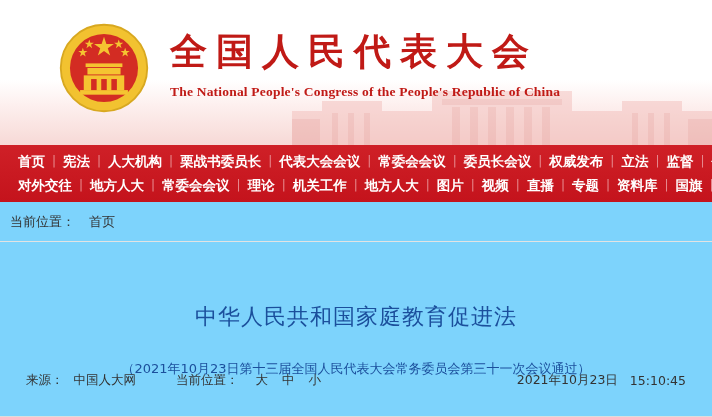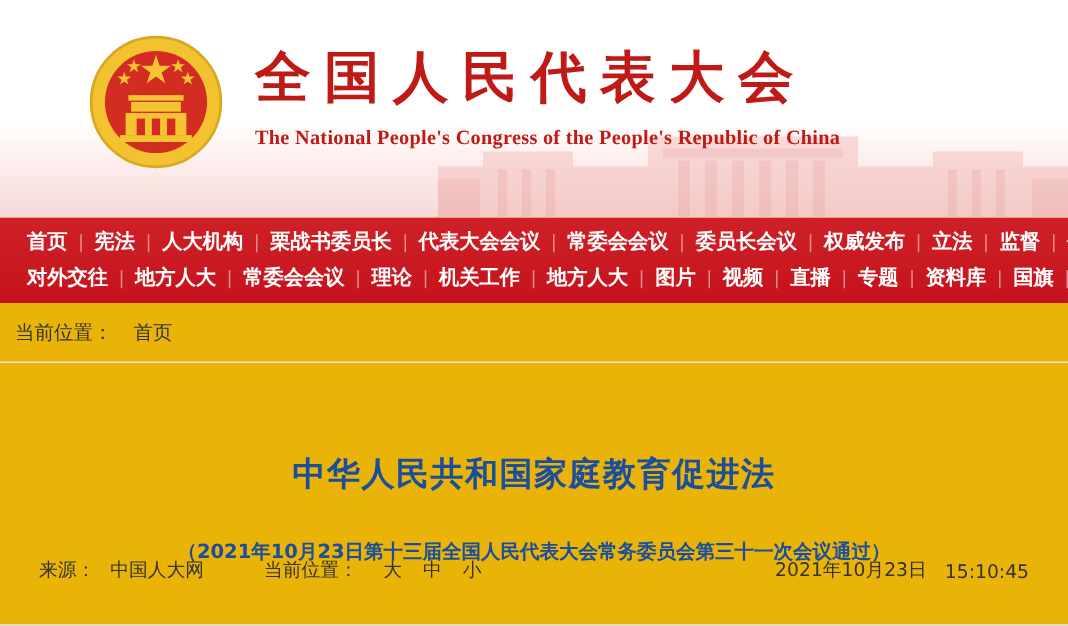--- a/index.html
+++ b/index.html
@@ -8,21 +8,21 @@
     width: 712px; height: 417px;
     overflow: hidden;
     background: #ffffff;
     font-family: "DejaVu Sans", "Liberation Sans", sans-serif;
   }
 
   #page {
     position: relative;
     width: 712px;
     height: 417px;
-    background: #eab308;
+    background: #7dd3fc;
   }
 
   
   .header-banner {
     position: relative;
     width: 712px;
     height: 145px;
     background: linear-gradient(to bottom, #ffffff 0%, #ffffff 55%, #fdf0ef 72%, #f7d9d6 100%);
     overflow: hidden;
   }
@@ -118,31 +118,30 @@
 
   
   .article {
     width: 712px;
     padding-top: 44px;
     text-align: center;
   }
   .doc-title {
     font-family: "DejaVu Sans", "Liberation Sans", sans-serif;
     font-size: 22px;
-    font-weight: bold;
+    font-weight: normal;
     color: #1b4f9c;
     letter-spacing: 1px;
     line-height: 32px;
   }
   .doc-subtitle {
     margin-top: 26px;
     font-size: 13px;
     color: #1b4f9c;
     line-height: 20px;
-    font-weight: bold;
   }
 
   
   .meta-bar {
     position: absolute;
     left: 0;
     top: 372px;
     width: 712px;
     padding: 0 26px;
     display: flex;

